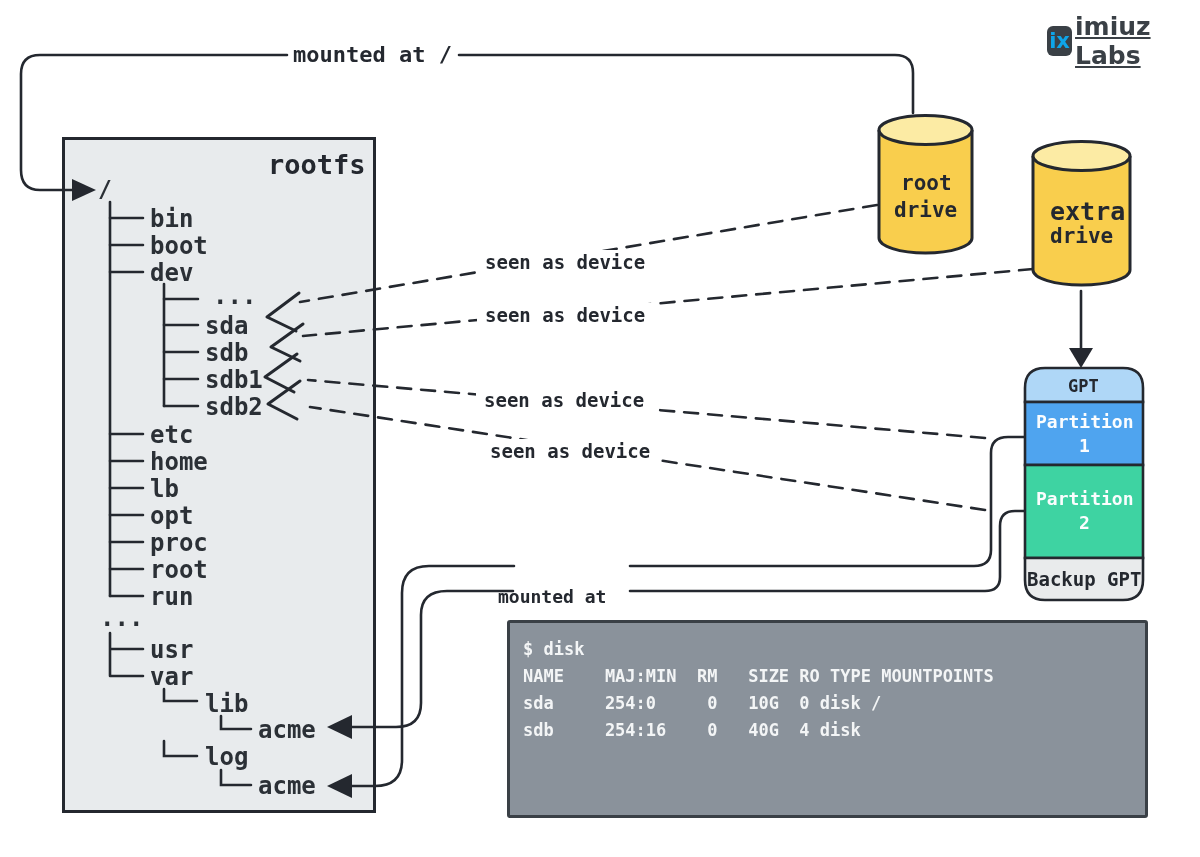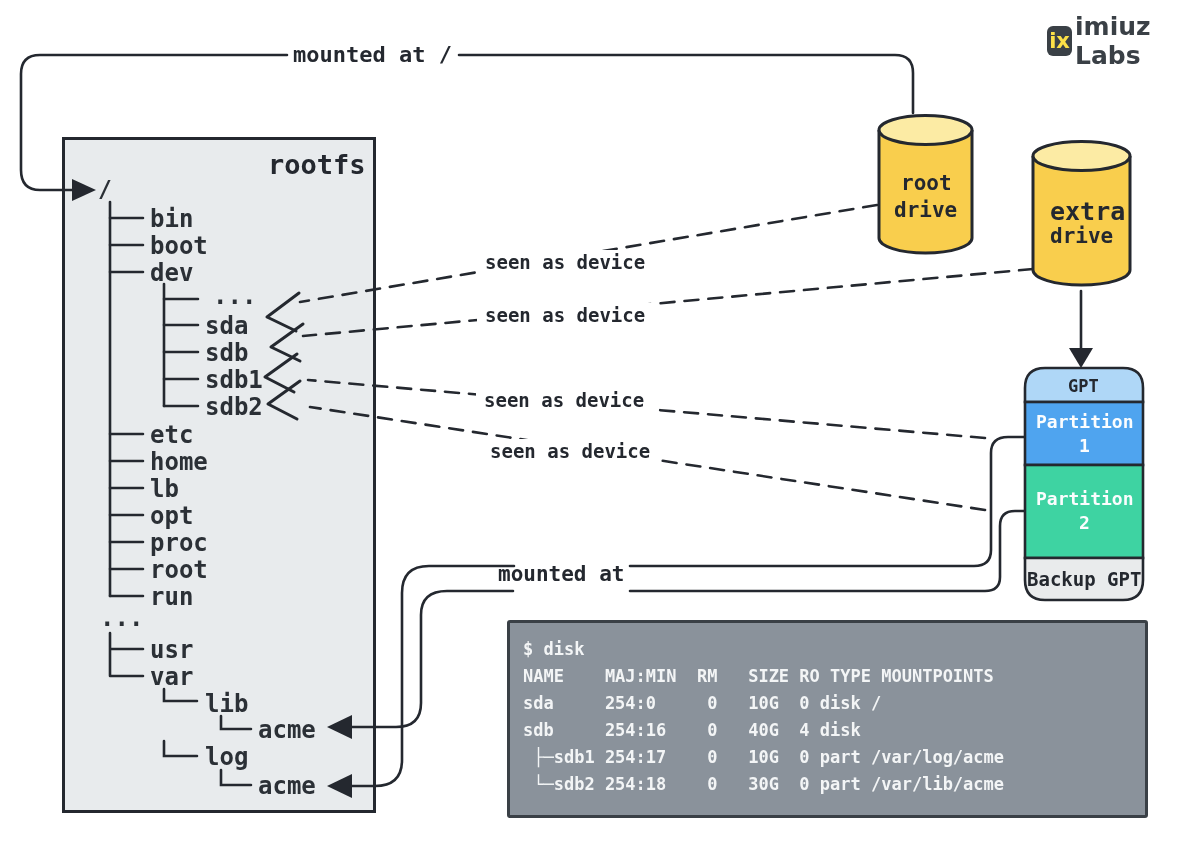--- a/index.html
+++ b/index.html
@@ -9,24 +9,24 @@
   #rootfs-box{left:62px;top:137px;width:314px;height:676px;background:#e8ebed;border:3px solid #24282f;}
   #terminal-box{left:507px;top:620px;width:641px;height:198px;background:#8a929b;border:3px solid #3a4046;border-radius:3px;}
   svg#wires{position:absolute;left:0;top:0;z-index:2;pointer-events:none;}
   .lbl{position:absolute;z-index:3;white-space:pre;line-height:1;color:#24282f;}
   .hand{font-family:"DejaVu Sans Mono",monospace;font-weight:600;}
   .gap{background:#ffffff;padding:3px 8px;}
   .tree{font-size:24px;font-weight:bold;color:#2b3036;}
   .term{font-size:17px;font-weight:bold;color:#f3f5f6;letter-spacing:0px;}
   .white{color:#fbfdfe;}
   #logo{position:absolute;left:1047px;top:12px;z-index:3;display:flex;align-items:center;}
-  #logo-badge{width:30px;height:30px;background:#3a4046;border-radius:6px;color:#fde047;
+  #logo-badge{width:30px;height:30px;background:#3a4046;border-radius:6px;color:#0ea5e9;
               font-family:"DejaVu Sans",sans-serif;font-weight:bold;font-size:21px;
               display:flex;align-items:center;justify-content:center;}
-  #logo-name{font-family:"DejaVu Sans",sans-serif;font-weight:600;font-size:25px;color:#3a4046;margin-left:3px;}
+  #logo-name{font-family:"DejaVu Sans",sans-serif;font-weight:600;font-size:25px;color:#3a4046;margin-left:3px;text-decoration:underline;}
 </style>
 </head>
 <body>
 
 <div id="canvas">
 
   <div id="rootfs-box" class="box"></div>
   <div id="terminal-box" class="box"></div>
 
   <svg id="wires" width="1200" height="857" viewBox="0 0 1200 857">
@@ -88,21 +88,21 @@
       <path fill="#e9ebec" d="M1025,558 H1143 V580 Q1143,600 1123,600 H1045 Q1025,600 1025,580 Z"></path>
     </g>
   </svg>
 
   <div id="logo">
     <div id="logo-badge">ix</div>
     <div id="logo-name">imiuz Labs</div>
   </div>
 
   <div class="lbl hand" style="left:293px;top:44px;font-size:22px;">mounted at /</div>
-  <div class="lbl hand" style="left:498px;top:564px;font-size:21px;">mounted at</div>
+  <div class="lbl hand" style="left:498px;top:588px;font-size:18px;">mounted at</div>
   <div class="lbl hand gap" style="left:477px;top:250px;font-size:19px;">seen as device</div>
   <div class="lbl hand gap" style="left:477px;top:303px;font-size:19px;">seen as device</div>
   <div class="lbl hand gap" style="left:476px;top:388px;font-size:19px;">seen as device</div>
   <div class="lbl hand gap" style="left:482px;top:439px;font-size:19px;">seen as device</div>
 
   <div class="lbl hand" style="left:268px;top:151px;font-size:27px;">rootfs</div>
   <div class="lbl tree" style="left:98px;top:178px;font-size:23px;">/</div>
 
   <div class="lbl tree" style="left:150px;top:207px;">bin</div>
   <div class="lbl tree" style="left:150px;top:234px;">boot</div>
@@ -136,16 +136,14 @@
   <div class="lbl hand white" style="left:1036px;top:413px;font-size:18px;">Partition</div>
   <div class="lbl hand white" style="left:1079px;top:437px;font-size:18px;">1</div>
   <div class="lbl hand white" style="left:1036px;top:490px;font-size:18px;">Partition</div>
   <div class="lbl hand white" style="left:1079px;top:514px;font-size:18px;">2</div>
   <div class="lbl hand" style="left:1027px;top:570px;font-size:19px;">Backup GPT</div>
 
   <div class="lbl term" style="left:523px;top:641px;">$ disk</div>
   <div class="lbl term" style="left:523px;top:668px;">NAME    MAJ:MIN  RM   SIZE RO TYPE MOUNTPOINTS</div>
   <div class="lbl term" style="left:523px;top:695px;">sda     254:0     0   10G  0 disk /</div>
   <div class="lbl term" style="left:523px;top:722px;">sdb     254:16    0   40G  4 disk</div>
-  <div class="lbl term" style="left:523px;top:749px;"> ├─sdb1 254:17    0   10G  0 part /var/log/acme</div>
-  <div class="lbl term" style="left:523px;top:776px;"> └─sdb2 254:18    0   30G  0 part /var/lib/acme</div>
 
 </div>
 
 </body></html>

